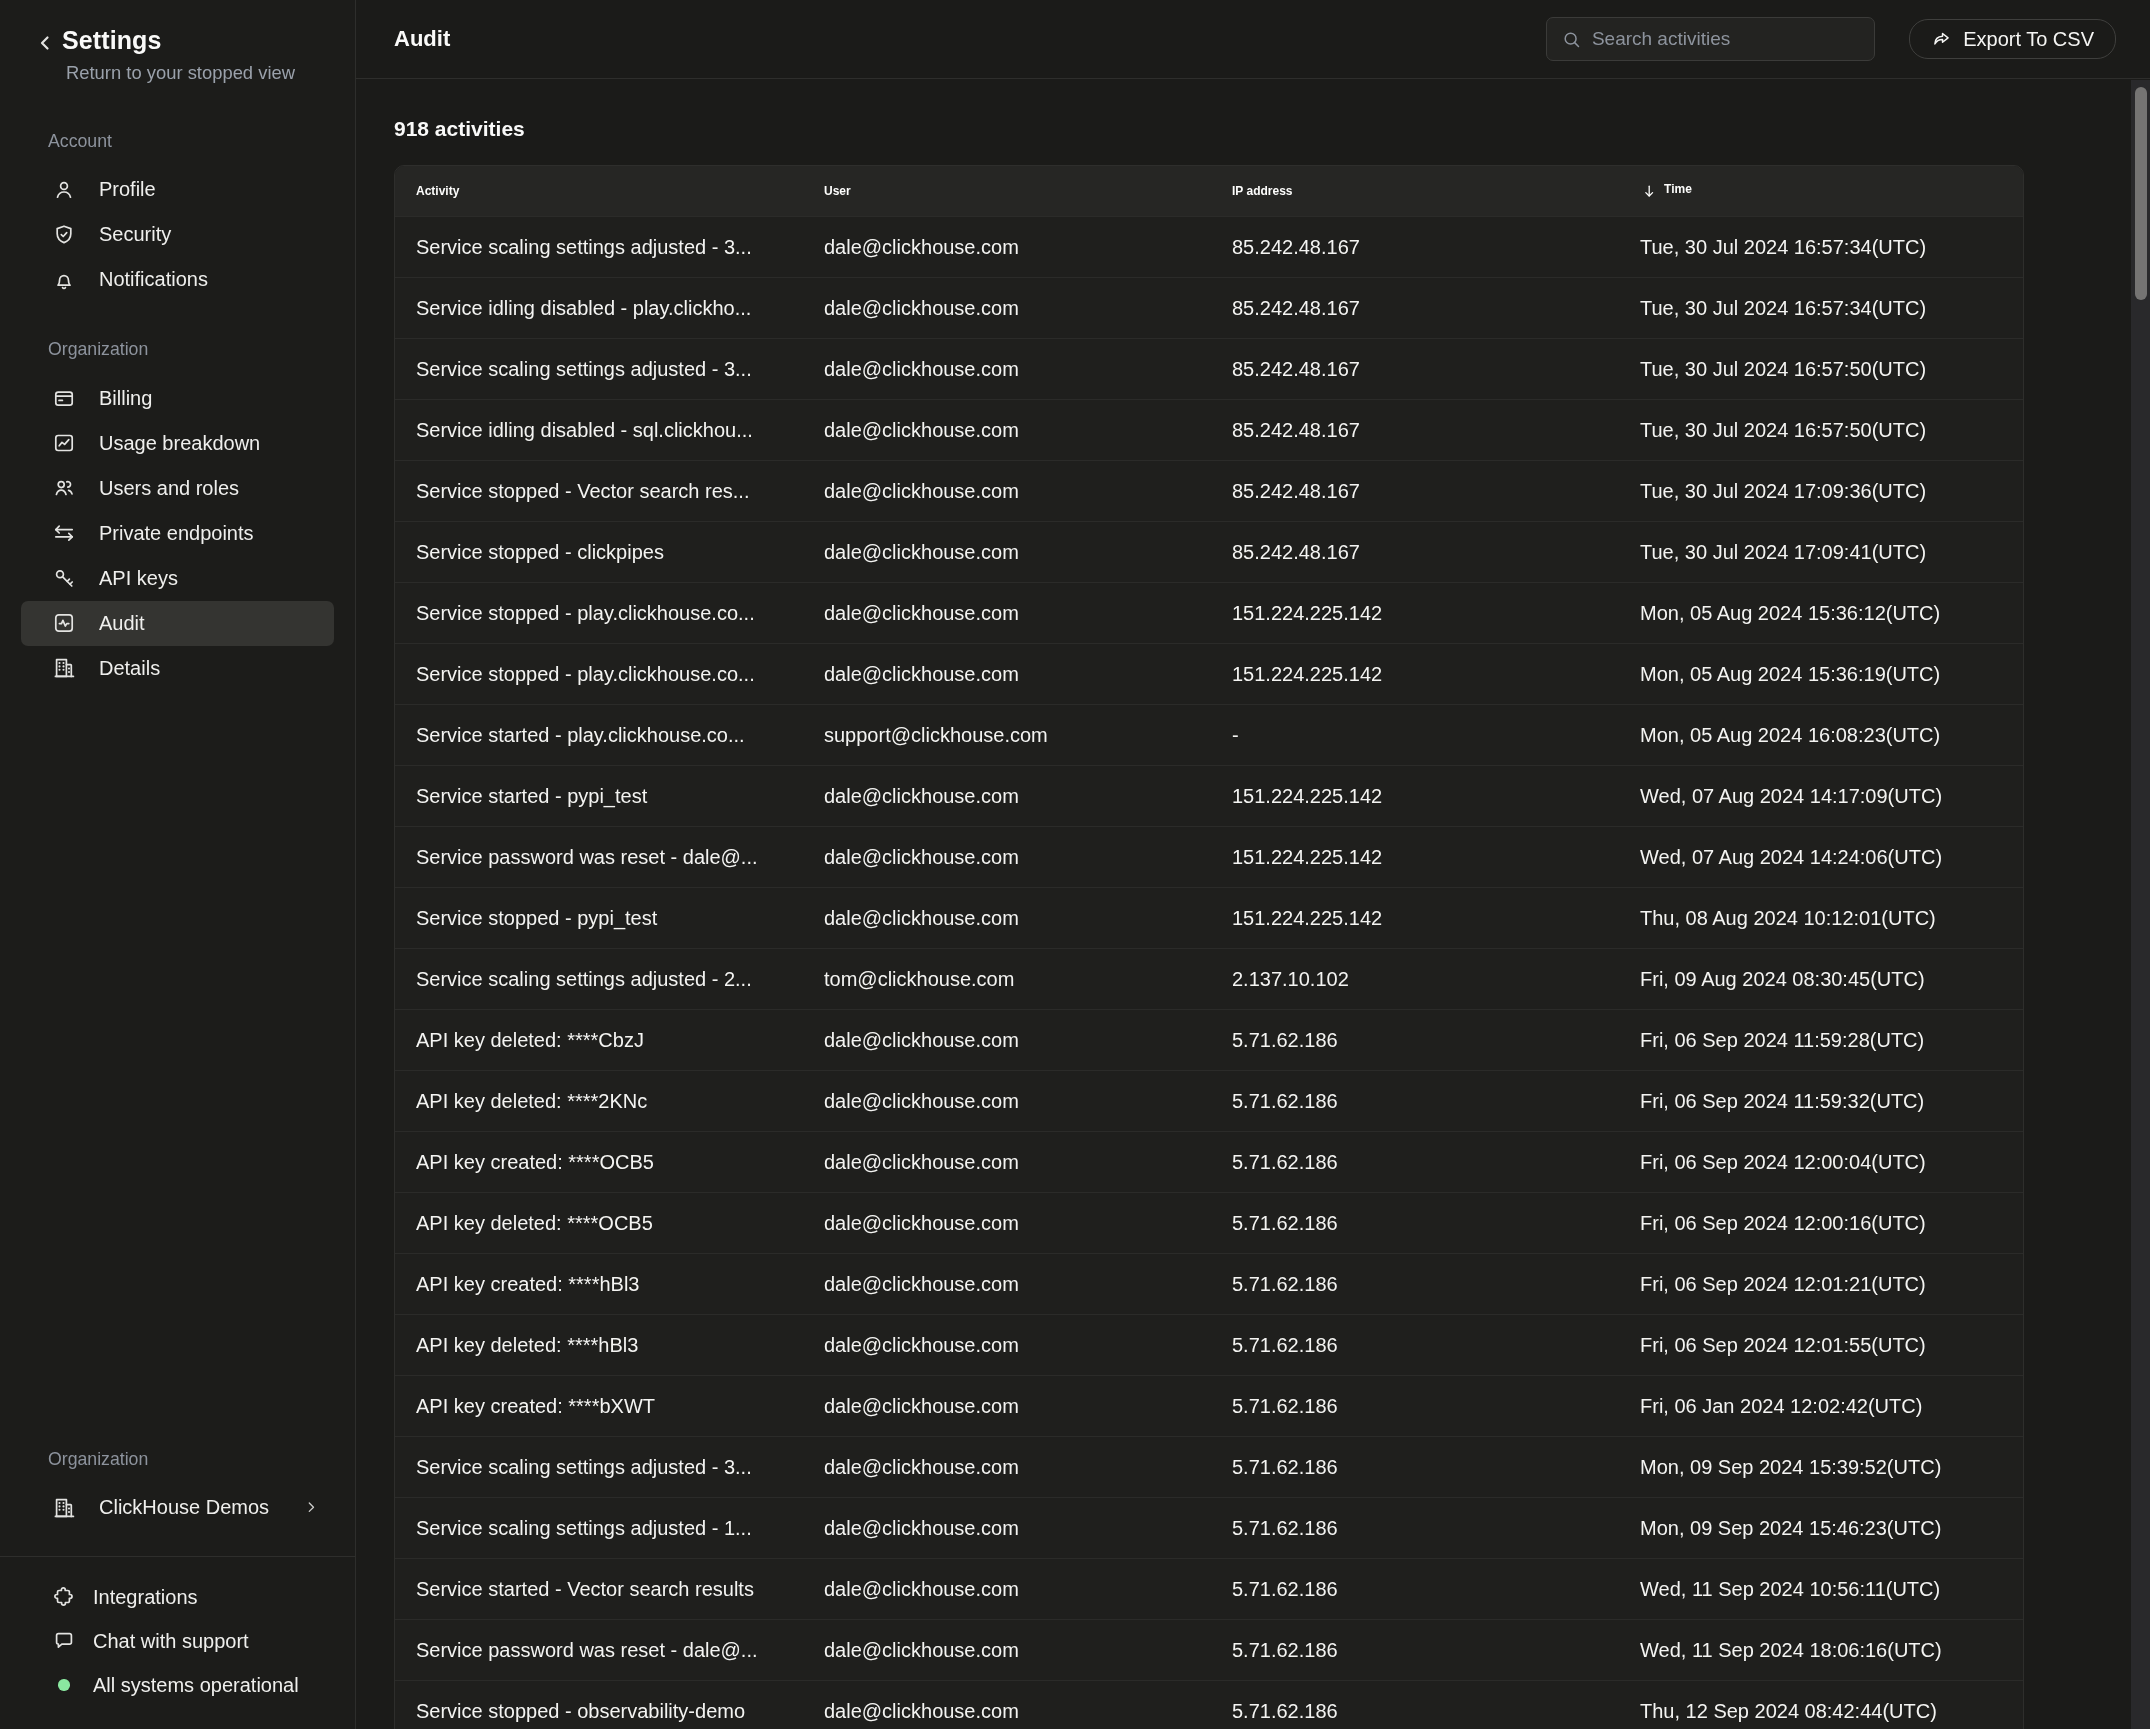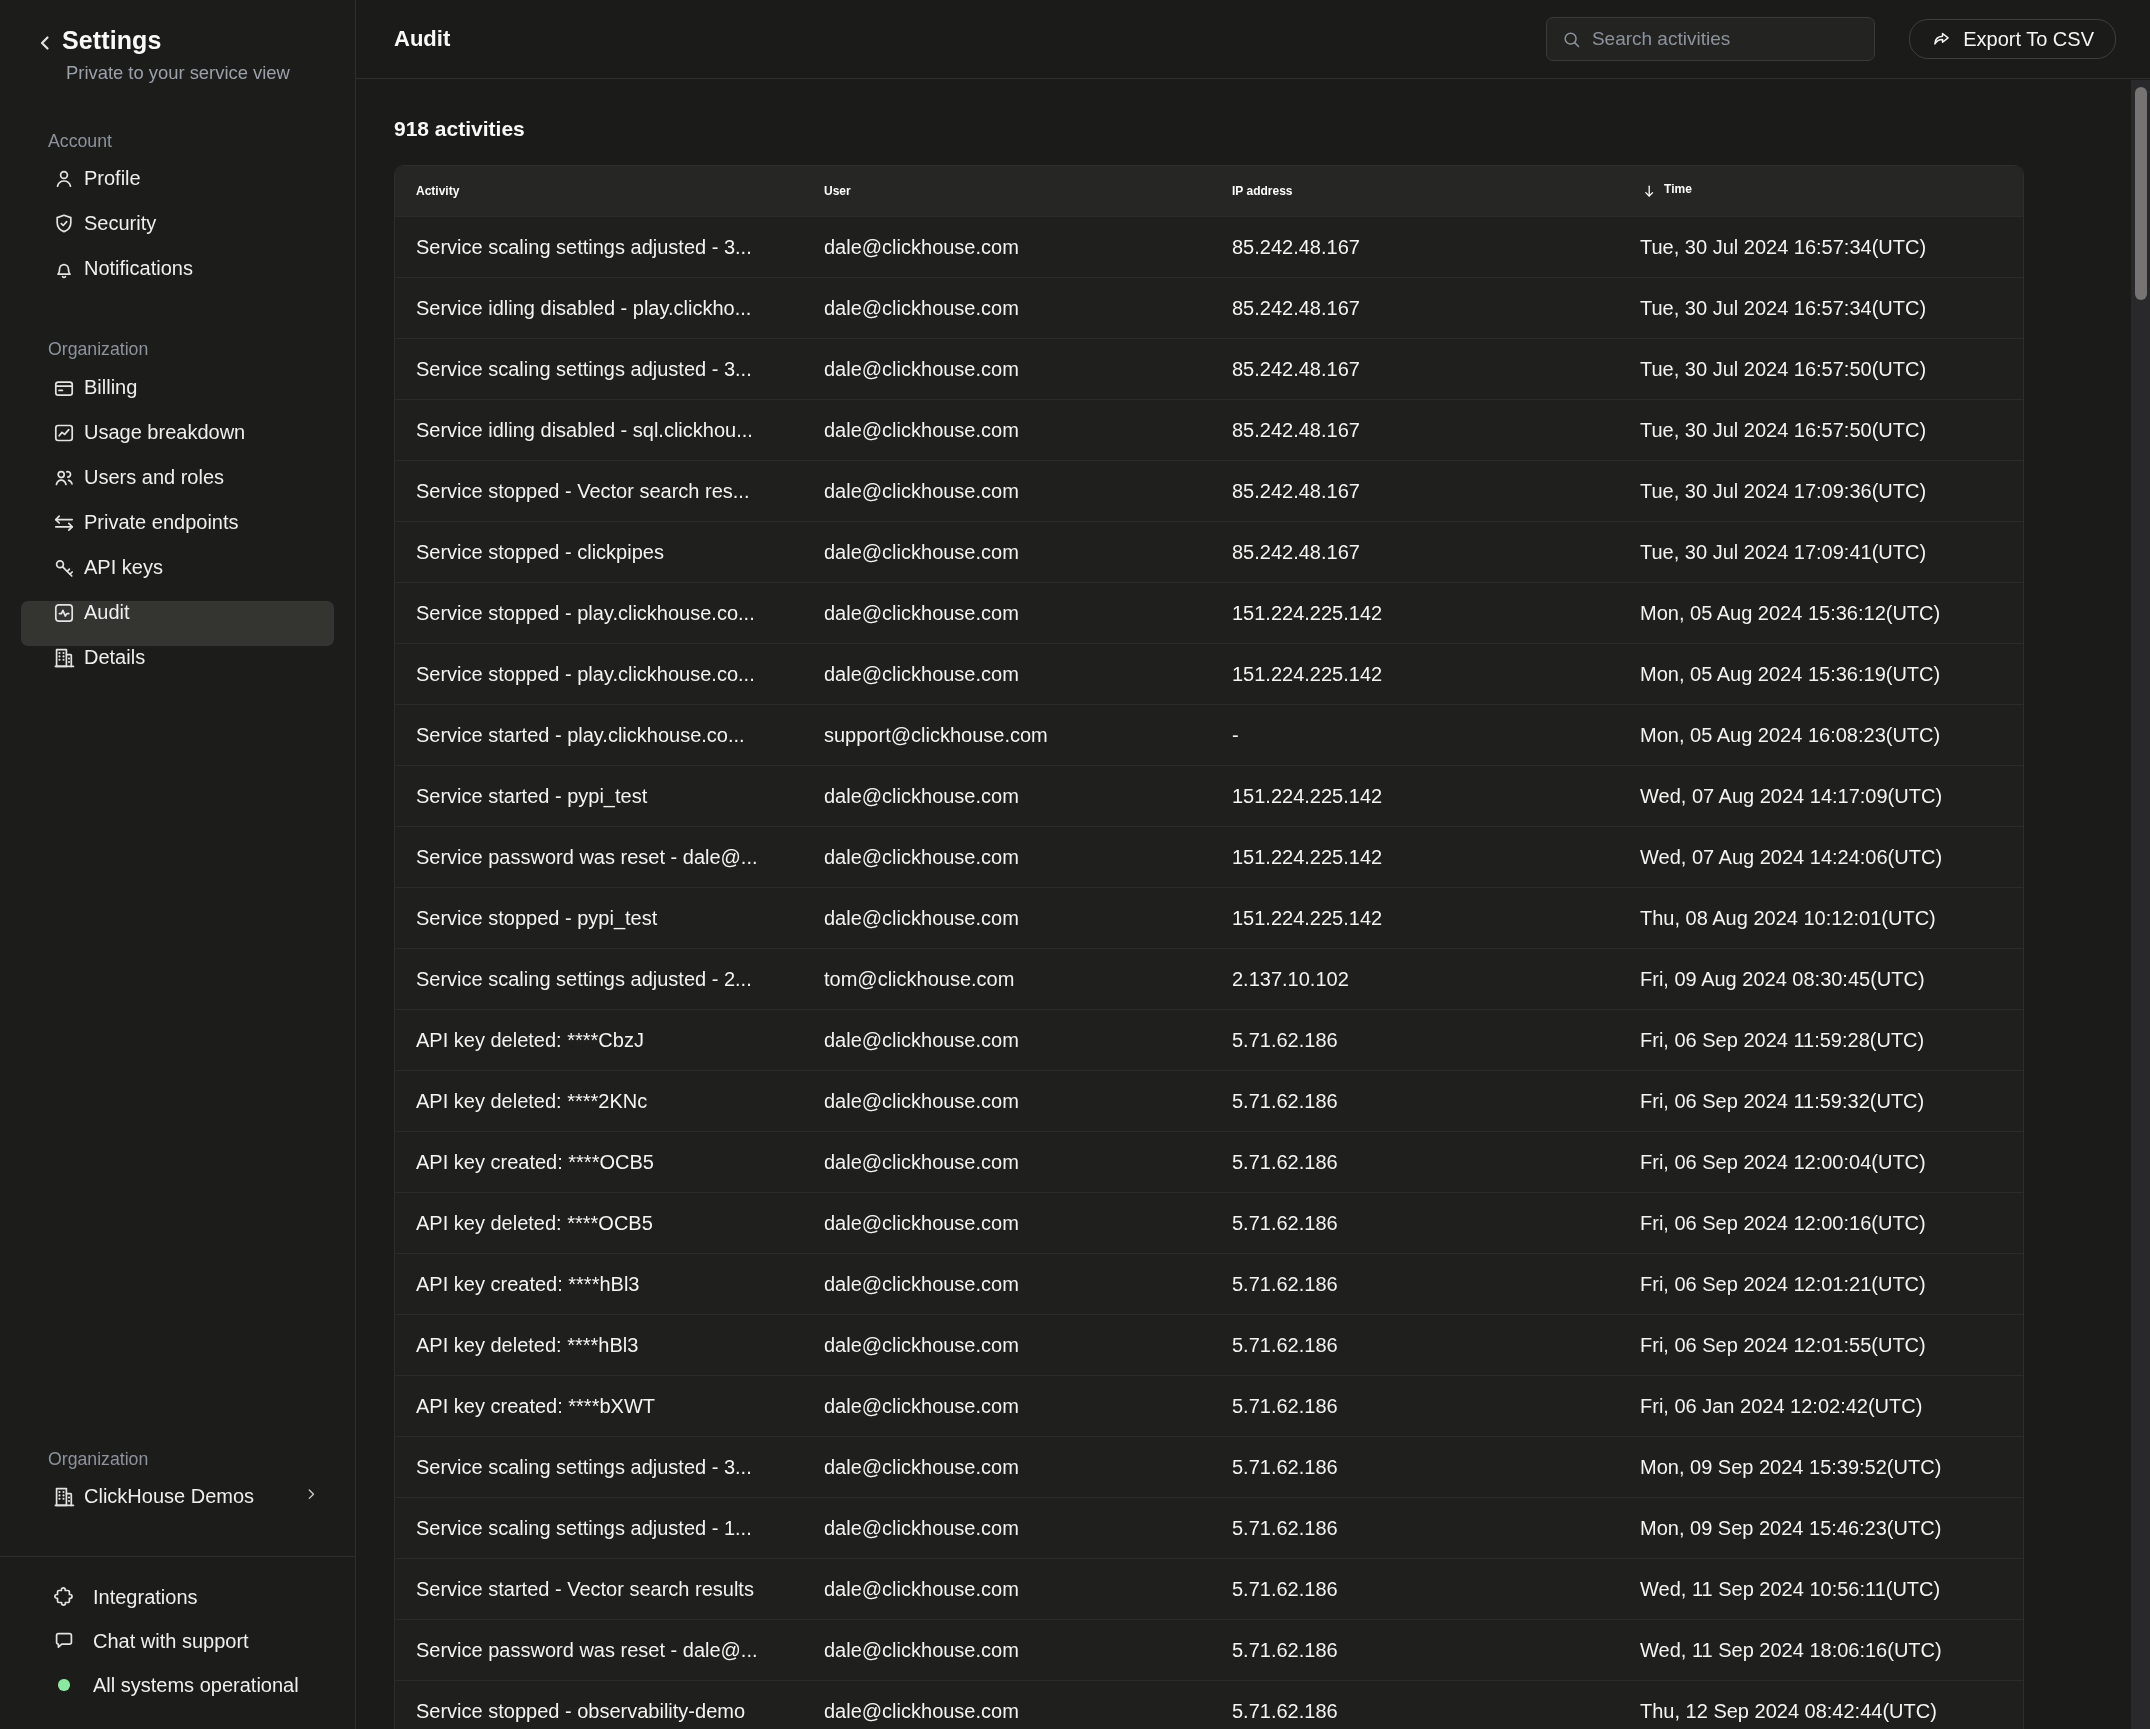--- a/index.html
+++ b/index.html
@@ -12,22 +12,22 @@
              display:flex; flex-direction:column; }
   .sidebar-top { padding:25.5px 28px 0 33px; }
   .back-row { display:flex; align-items:flex-start; gap:5px; }
   .back-btn { width:24px; height:24px; color:#d9d9d7; margin-top:5px; cursor:pointer; background:none; border:none; }
   .back-btn svg { width:100%; height:100%; }
   .sb-title { font-size:25px; font-weight:700; color:#fafaf9; letter-spacing:0.1px; }
   .sb-sub { margin:7px 0 0 33px; font-size:18.4px; color:#9aa1ab; cursor:pointer; }
 
   .nav-sections { margin-top:47px; display:flex; flex-direction:column; gap:37px; }
   .section-label { padding-left:48px; font-size:17.7px; color:#8d939d; margin-bottom:15.6px; }
-  .nav-item { height:45px; margin:0 21px; border-radius:7px; display:flex; align-items:flex-start;
-              padding-left:31px; gap:8px; color:#efefed; font-size:20px; cursor:pointer; }
+  .nav-item { height:45px; margin:0 21px; border-radius:7px; display:flex; align-items:center;
+              padding-left:31px; gap:23px; color:#efefed; font-size:20px; cursor:pointer; }
   .nav-item.active { background:#343431; }
   .icon { display:inline-flex; width:24px; height:24px; color:#e3e3e1; flex:none; }
   .icon svg { width:100%; height:100%; }
   .icon.small { width:18.4px; height:18.4px; color:#cfcfcd; }
   .nav-label { white-space:nowrap; }
 
   .org-switcher-block { margin-top:auto; padding-bottom:25.5px; }
   .org-switcher-block .nav-item { padding-right:14px; }
   .org-switcher-block .nav-label { flex:1; }
   .sidebar-divider { border-top:0.7px solid #2e2e2c; }
@@ -79,21 +79,21 @@
       <div class="back-row">
         <button class="back-btn">
           <span class="icon">
               <svg viewBox="0 0 24 24" fill="none" stroke="currentColor" stroke-width="1.7" stroke-linecap="round" stroke-linejoin="round">
                 <path stroke-width="2.2" d="M14.5 6.5L9 12l5.5 5.5"></path>
               </svg>
             </span>
         </button>
         <div class="sb-title">Settings</div>
       </div>
-      <div class="sb-sub">Private to your service view</div>
+      <div class="sb-sub">Return to your stopped view</div>
     </div>
 
     <nav class="nav-sections" id="nav-sections">
         <div class="nav-section">
           <div class="section-label">Account</div>
           <div class="nav-item">
             <span class="icon">
               <svg viewBox="0 0 24 24" fill="none" stroke="currentColor" stroke-width="1.7" stroke-linecap="round" stroke-linejoin="round">
                 <circle cx="12" cy="8" r="3.4"></circle>
                 <path d="M5.5 19.2c.9-3.4 3.5-5.2 6.5-5.2s5.6 1.8 6.5 5.2"></path>

